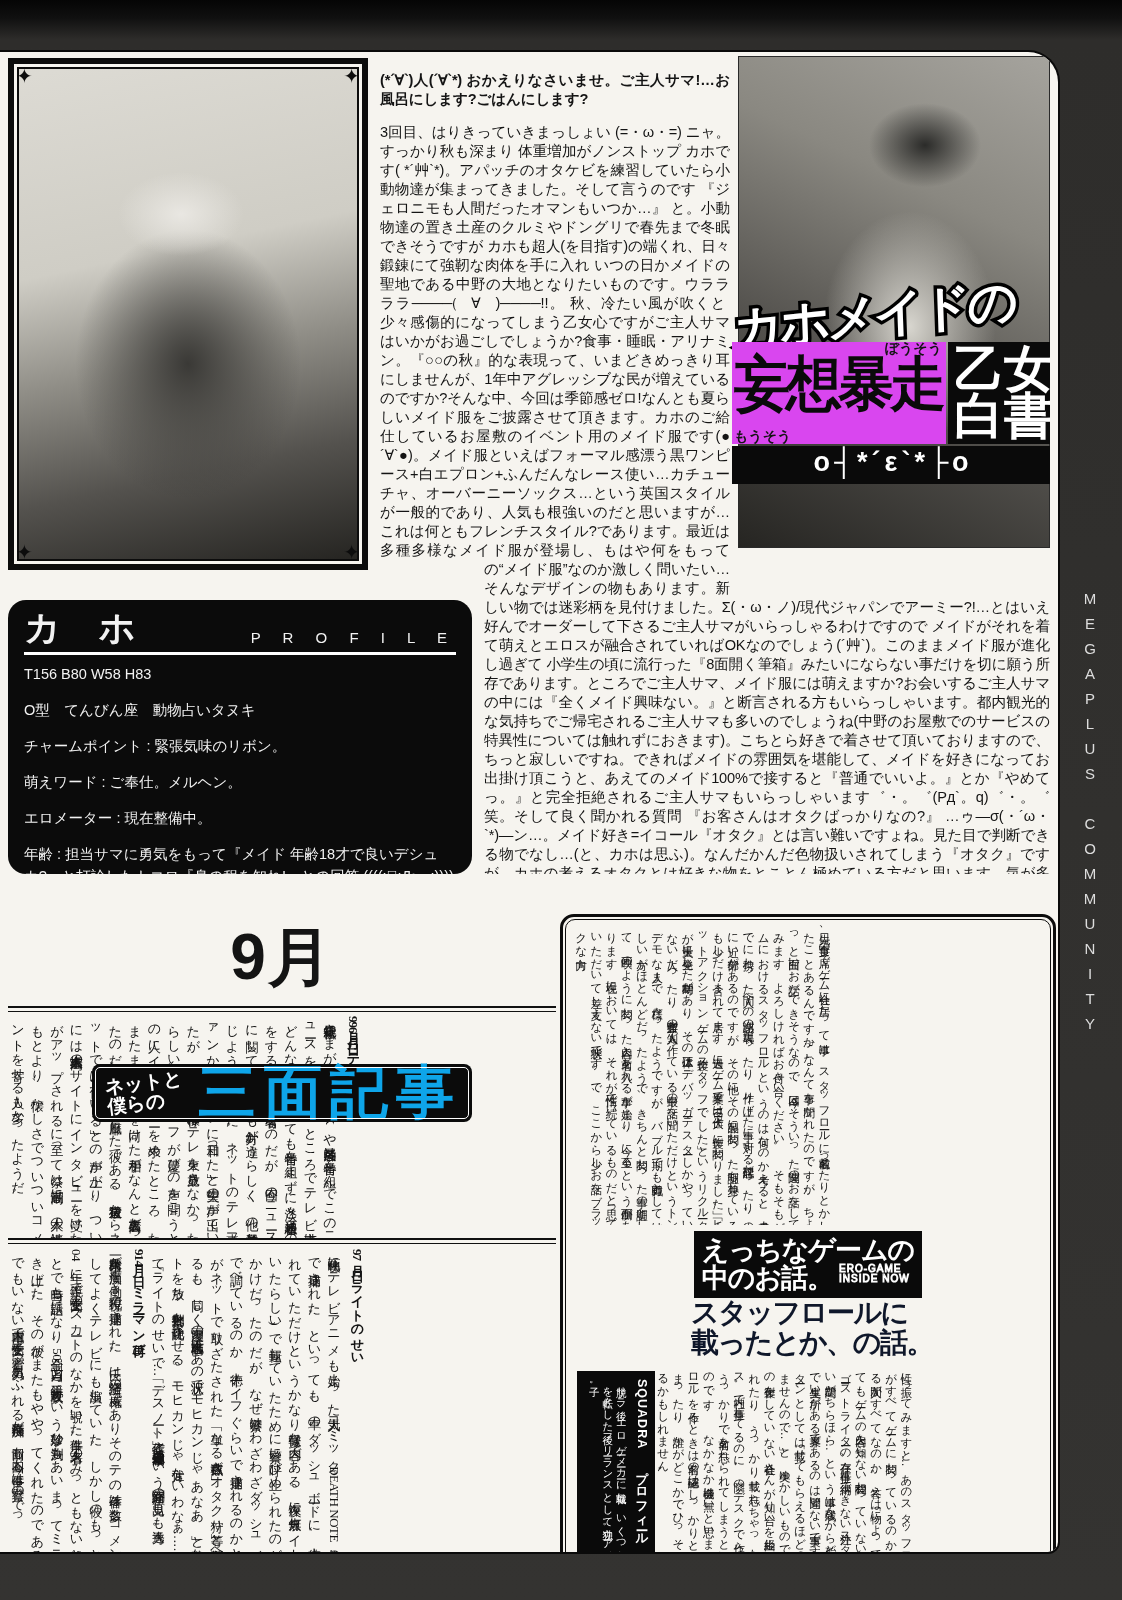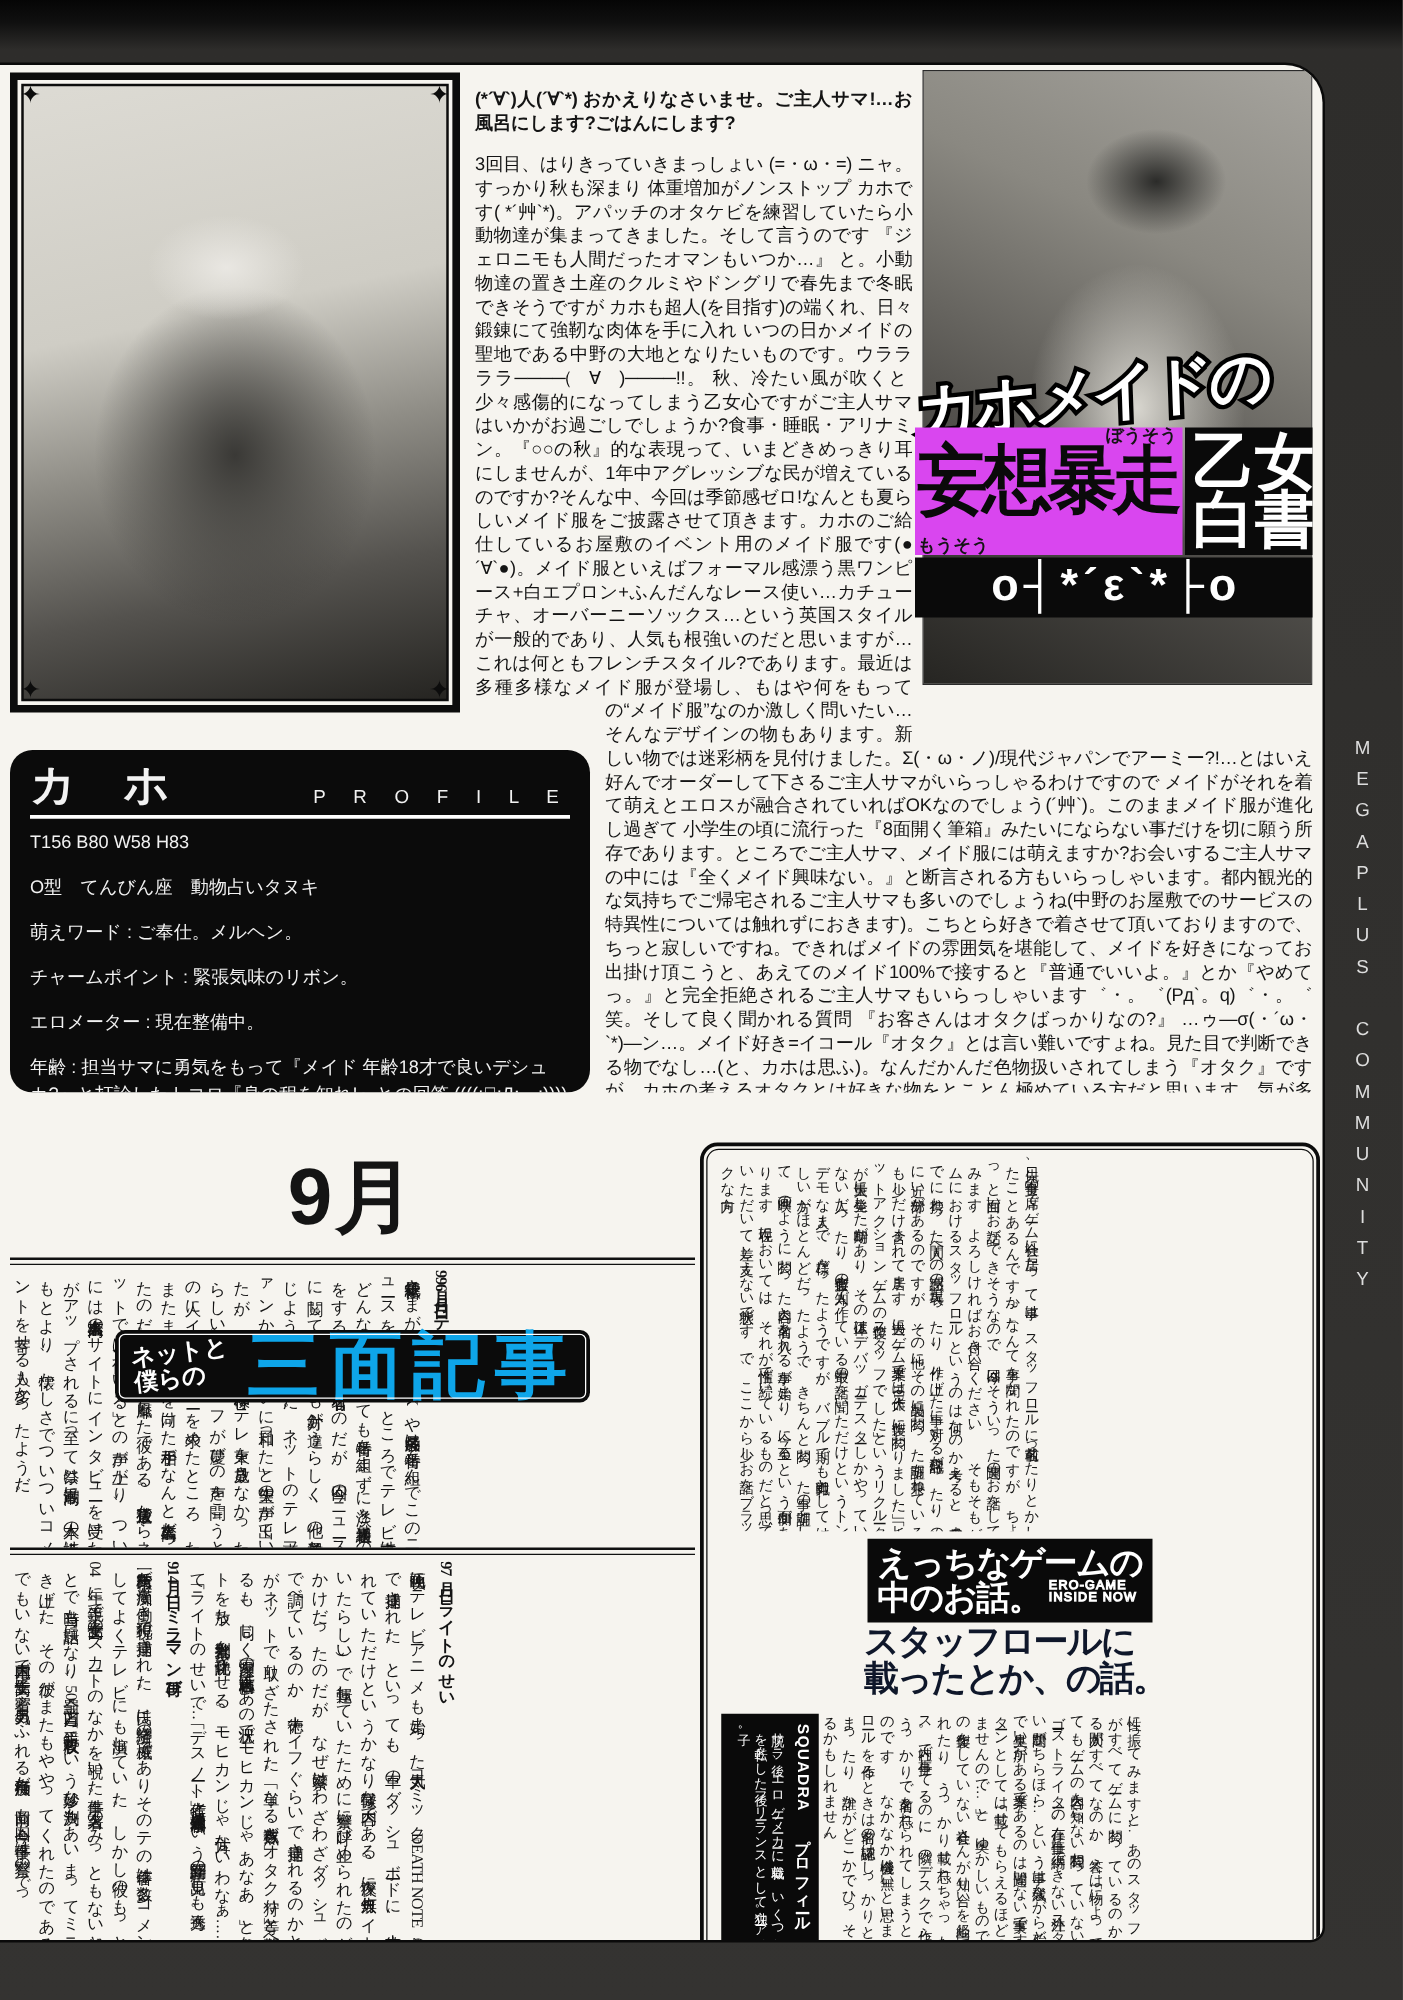--- a/index.html
+++ b/index.html
@@ -41,21 +41,21 @@
             font-family:"Liberation Sans",sans-serif;}
   .logo .row2{display:flex;align-items:stretch;margin-top:4px;}
   .mouso{position:relative;background:#d946ef;padding:14px 4px 14px 2px;flex:0 0 auto;}
   .mouso .big{font-weight:900;font-size:56px;line-height:1;letter-spacing:-4px;color:#0a0a0a;
               transform:scaleY(1.05);font-family:"Liberation Sans",sans-serif;}
   .mouso .fu-top{position:absolute;top:-2px;right:4px;font-size:14px;font-weight:700;}
   .mouso .fu-bot{position:absolute;bottom:-2px;left:2px;font-size:14px;font-weight:700;}
   .otome{background:#0a0a0a;color:#fff;display:grid;grid-template-columns:1fr 1fr;
          padding:4px 6px;margin-left:2px;flex:0 0 auto;}
   .otome span{font-weight:900;font-size:50px;line-height:.94;font-family:"Liberation Sans",sans-serif;}
-  .kaobar{background:#0a0a0a;color:#fff;font-weight:700;font-size:36px;line-height:1.1;
+  .kaobar{background:#0a0a0a;color:#fff;font-weight:700;font-size:27px;line-height:1.1;
           text-align:center;letter-spacing:4px;margin-top:2px;padding:2px 0 6px;}
   
   .profile{float:left;clear:left;width:432px;height:256px;margin:24px 12px 8px 0;
            background:#0b0b0b;color:#f2f2f2;border-radius:18px;padding:10px 16px 8px;}
   .profile .head{display:flex;align-items:flex-end;border-bottom:3px solid #fff;padding-bottom:6px;}
   .profile .nm{font-size:36px;font-weight:900;letter-spacing:14px;line-height:1;}
   .profile .pl{margin-left:auto;font-size:15px;letter-spacing:9px;}
   .profile .ln{font-size:14.5px;line-height:1.52;margin-top:14px;}
   .profile .ln.first{margin-top:8px;}
   .intro{font-size:14.6px;line-height:19px;text-align:justify;letter-spacing:-0.2px;}
@@ -142,22 +142,22 @@
         </div>
       </div>
 
       <div class="profile">
         <div class="head">
           <span class="nm">カ ホ</span>
           <span class="pl">P R O F I L E</span>
         </div>
         <div class="ln first">T156  B80  W58  H83</div>
         <div class="ln">O型　てんびん座　動物占いタヌキ</div>
+        <div class="ln">チャームポイント : 緊張気味のリボン。</div>
         <div class="ln">萌えワード : ご奉仕。メルヘン。</div>
-        <div class="ln">チャームポイント : 緊張気味のリボン。</div>
         <div class="ln">エロメーター : 現在整備中。</div>
         <div class="ln">年齢 : 担当サマに勇気をもって『メイド 年齢18才で良いデシュカ?』と打診したトコロ『身の程を知れ!』との回答 ((((;゙;Д;゙;))))カタカタカタカタカタカタカタカタカタ。</div>
       </div>
 
       <p class="intro greet">(*´∀`)人(´∀`*) おかえりなさいませ。ご主人サマ!…お風呂にします?ごはんにします?</p>
       <p class="intro">3回目、はりきっていきまっしょい (=・ω・=) ニャ。すっかり秋も深まり 体重増加がノンストップ カホです( *´艸`*)。アパッチのオタケビを練習していたら小動物達が集まってきました。そして言うのです 『ジェロニモも人間だったオマンもいつか…』 と。小動物達の置き土産のクルミやドングリで春先まで冬眠できそうですが カホも超人(を目指す)の端くれ、日々鍛錬にて強靭な肉体を手に入れ いつの日かメイドの聖地である中野の大地となりたいものです。ウララララ────(゚∀゚)────!!。 秋、冷たい風が吹くと少々感傷的になってしまう乙女心ですがご主人サマはいかがお過ごしでしょうか?食事・睡眠・アリナミン。『○○の秋』的な表現って、いまどきめっきり耳にしませんが、1年中アグレッシブな民が増えているのですか?そんな中、今回は季節感ゼロ!なんとも夏らしいメイド服をご披露させて頂きます。カホのご給仕しているお屋敷のイベント用のメイド服です(●´∀`●)。メイド服といえばフォーマル感漂う黒ワンピース+白エプロン+ふんだんなレース使い…カチューチャ、オーバーニーソックス…という英国スタイルが一般的であり、人気も根強いのだと思いますが…これは何ともフレンチスタイル?であります。最近は多種多様なメイド服が登場し、もはや何をもっての“メイド服”なのか激しく問いたい…そんなデザインの物もあります。新しい物では迷彩柄を見付けました。Σ(・ω・ノ)/現代ジャパンでアーミー?!…とはいえ好んでオーダーして下さるご主人サマがいらっしゃるわけですので メイドがそれを着て萌えとエロスが融合されていればOKなのでしょう(´艸`)。このままメイド服が進化し過ぎて 小学生の頃に流行った『8面開く筆箱』みたいにならない事だけを切に願う所存であります。ところでご主人サマ、メイド服には萌えますか?お会いするご主人サマの中には『全くメイド興味ない。』と断言される方もいらっしゃいます。都内観光的な気持ちでご帰宅されるご主人サマも多いのでしょうね(中野のお屋敷でのサービスの特異性については触れずにおきます)。こちとら好きで着させて頂いておりますので、ちっと寂しいですね。できればメイドの雰囲気を堪能して、メイドを好きになってお出掛け頂こうと、あえてのメイド100%で接すると『普通でいいよ。』とか『やめてっ。』と完全拒絶されるご主人サマもいらっしゃいます゛・。゛(Pд`。q)゛・。゛ 笑。そして良く聞かれる質問 『お客さんはオタクばっかりなの?』 …ゥ―σ(・´ω・`*)―ン…。メイド好き=イコール『オタク』とは言い難いですょね。見た目で判断できる物でなし…(と、カホは思ふ)。なんだかんだ色物扱いされてしまう『オタク』ですが、カホの考えるオタクとは好きな物をとことん極めている方だと思います。気が多くて飽きっぽいカホにとっては『オタク』の称号を与えられた方は尊敬の念を抱いてしまいます。できればカホもそうなりたいと思います(人・ω・`)☆。(既に『オタク』と言われる事もありますが、カホにとっては『ワタスなんかまだまだ』という感じで申し訳なくなってしまうのです…)。秋風さんのせいかしら?メイドそろそろ下火なの…?なんて不安が胸をよぎる今日この頃。乙女ってセンチメンタルジャーニー。萌エロスは永遠に不滅と信じておりますが…世の中の萌えを支えて下さっているのが『オタク』と称されるご主人サマ方なのであれば、是非 メイド達を路頭に迷わせる事のないよう、まだまだオタクフルスロットルで宜しくお願いいたします。゛+.*(+・`ω・)9。カホもご主人サマ普及活動に勤しむ秋にしたいと思います。ウララララ────(゚∀゚)────!!。</p>
     </div>
 
     <div class="news">
       <div class="news-head">

